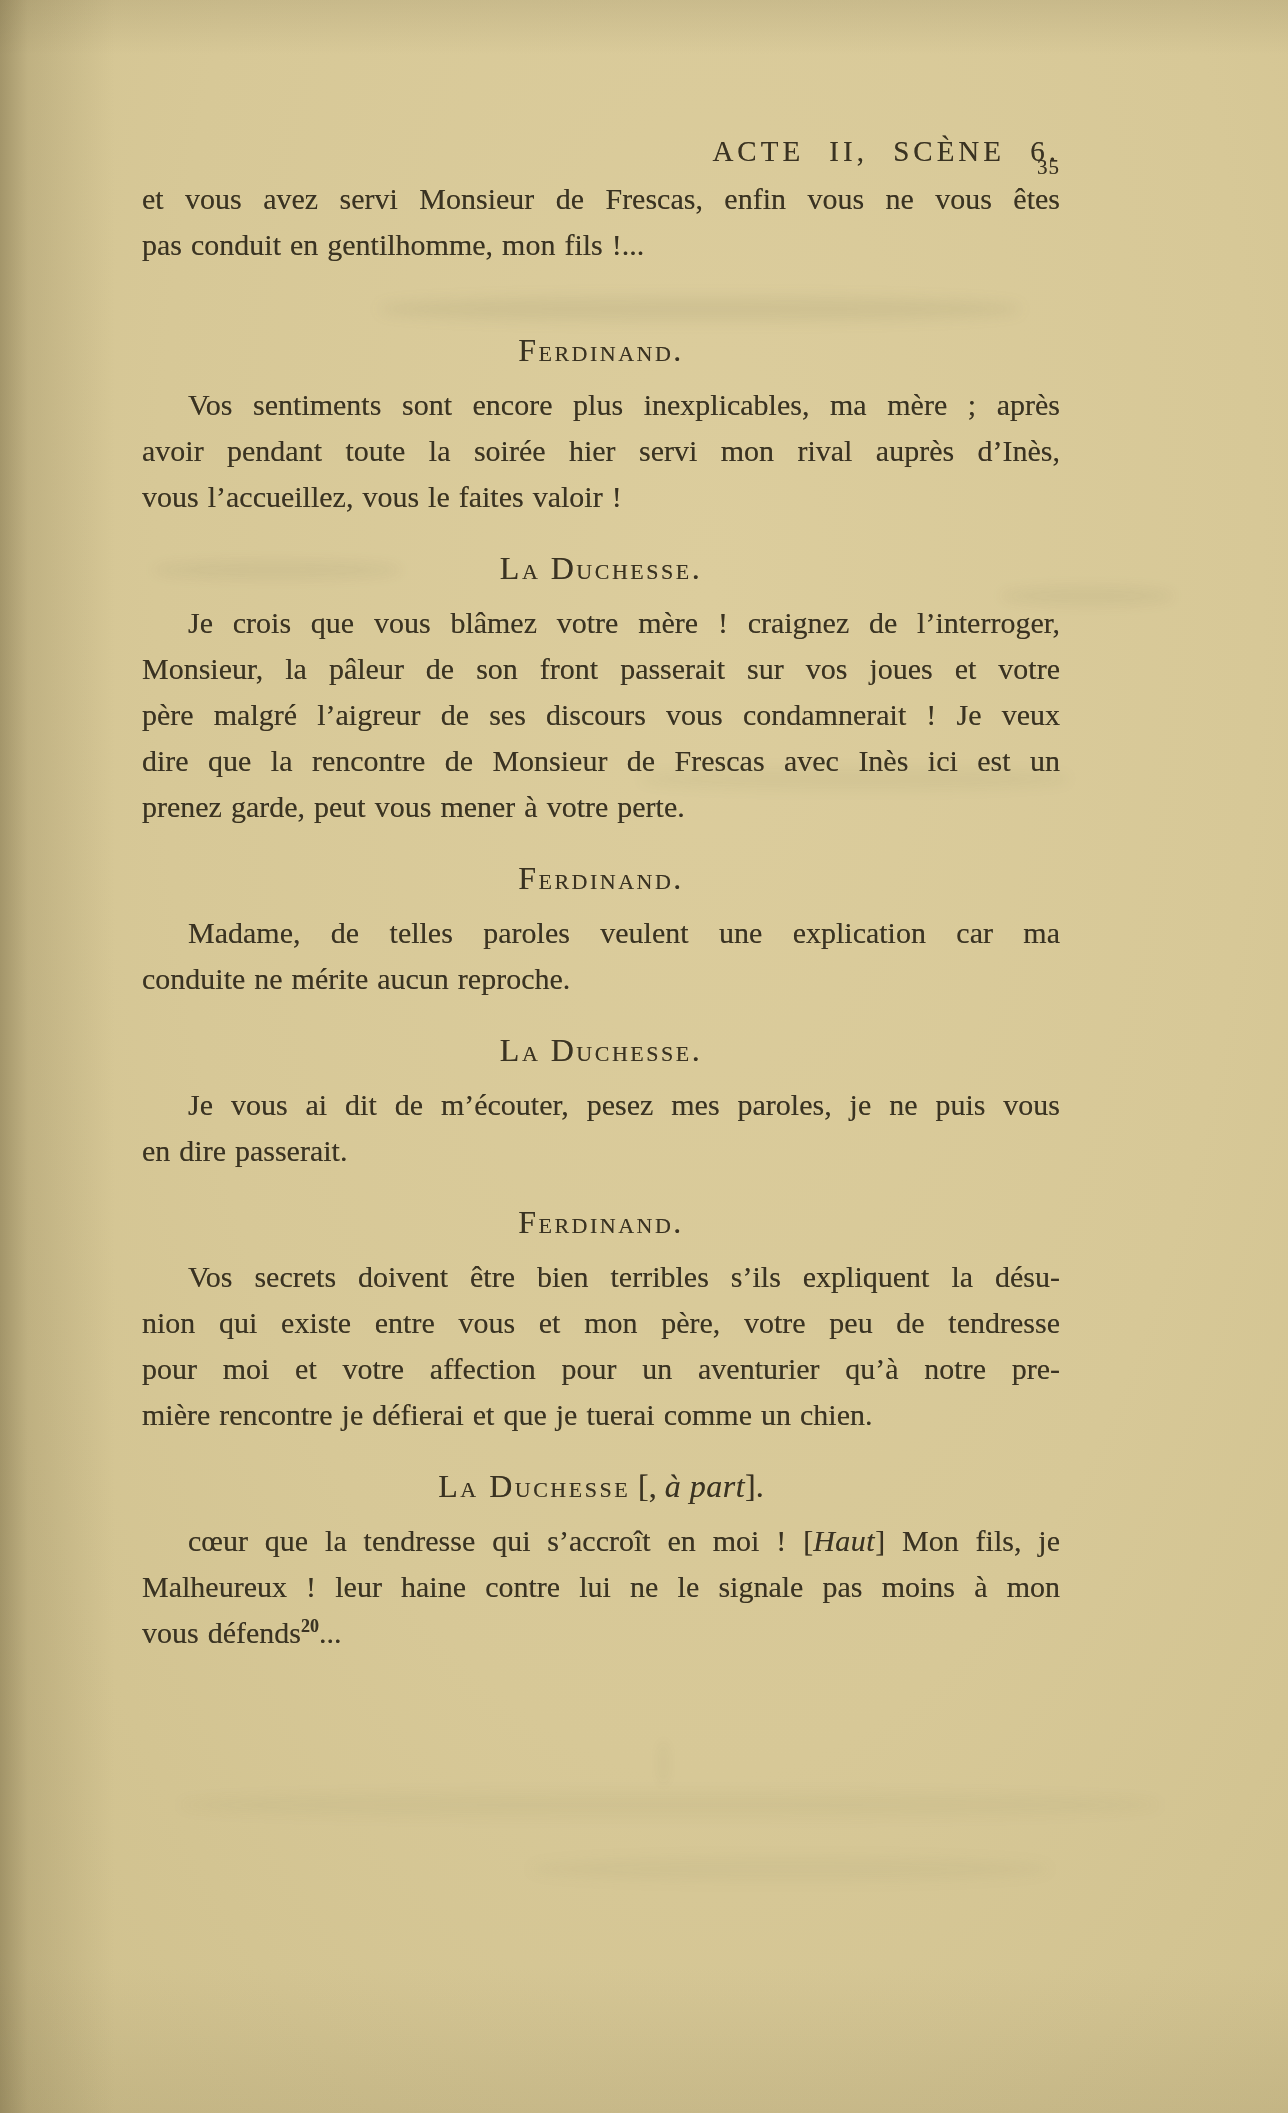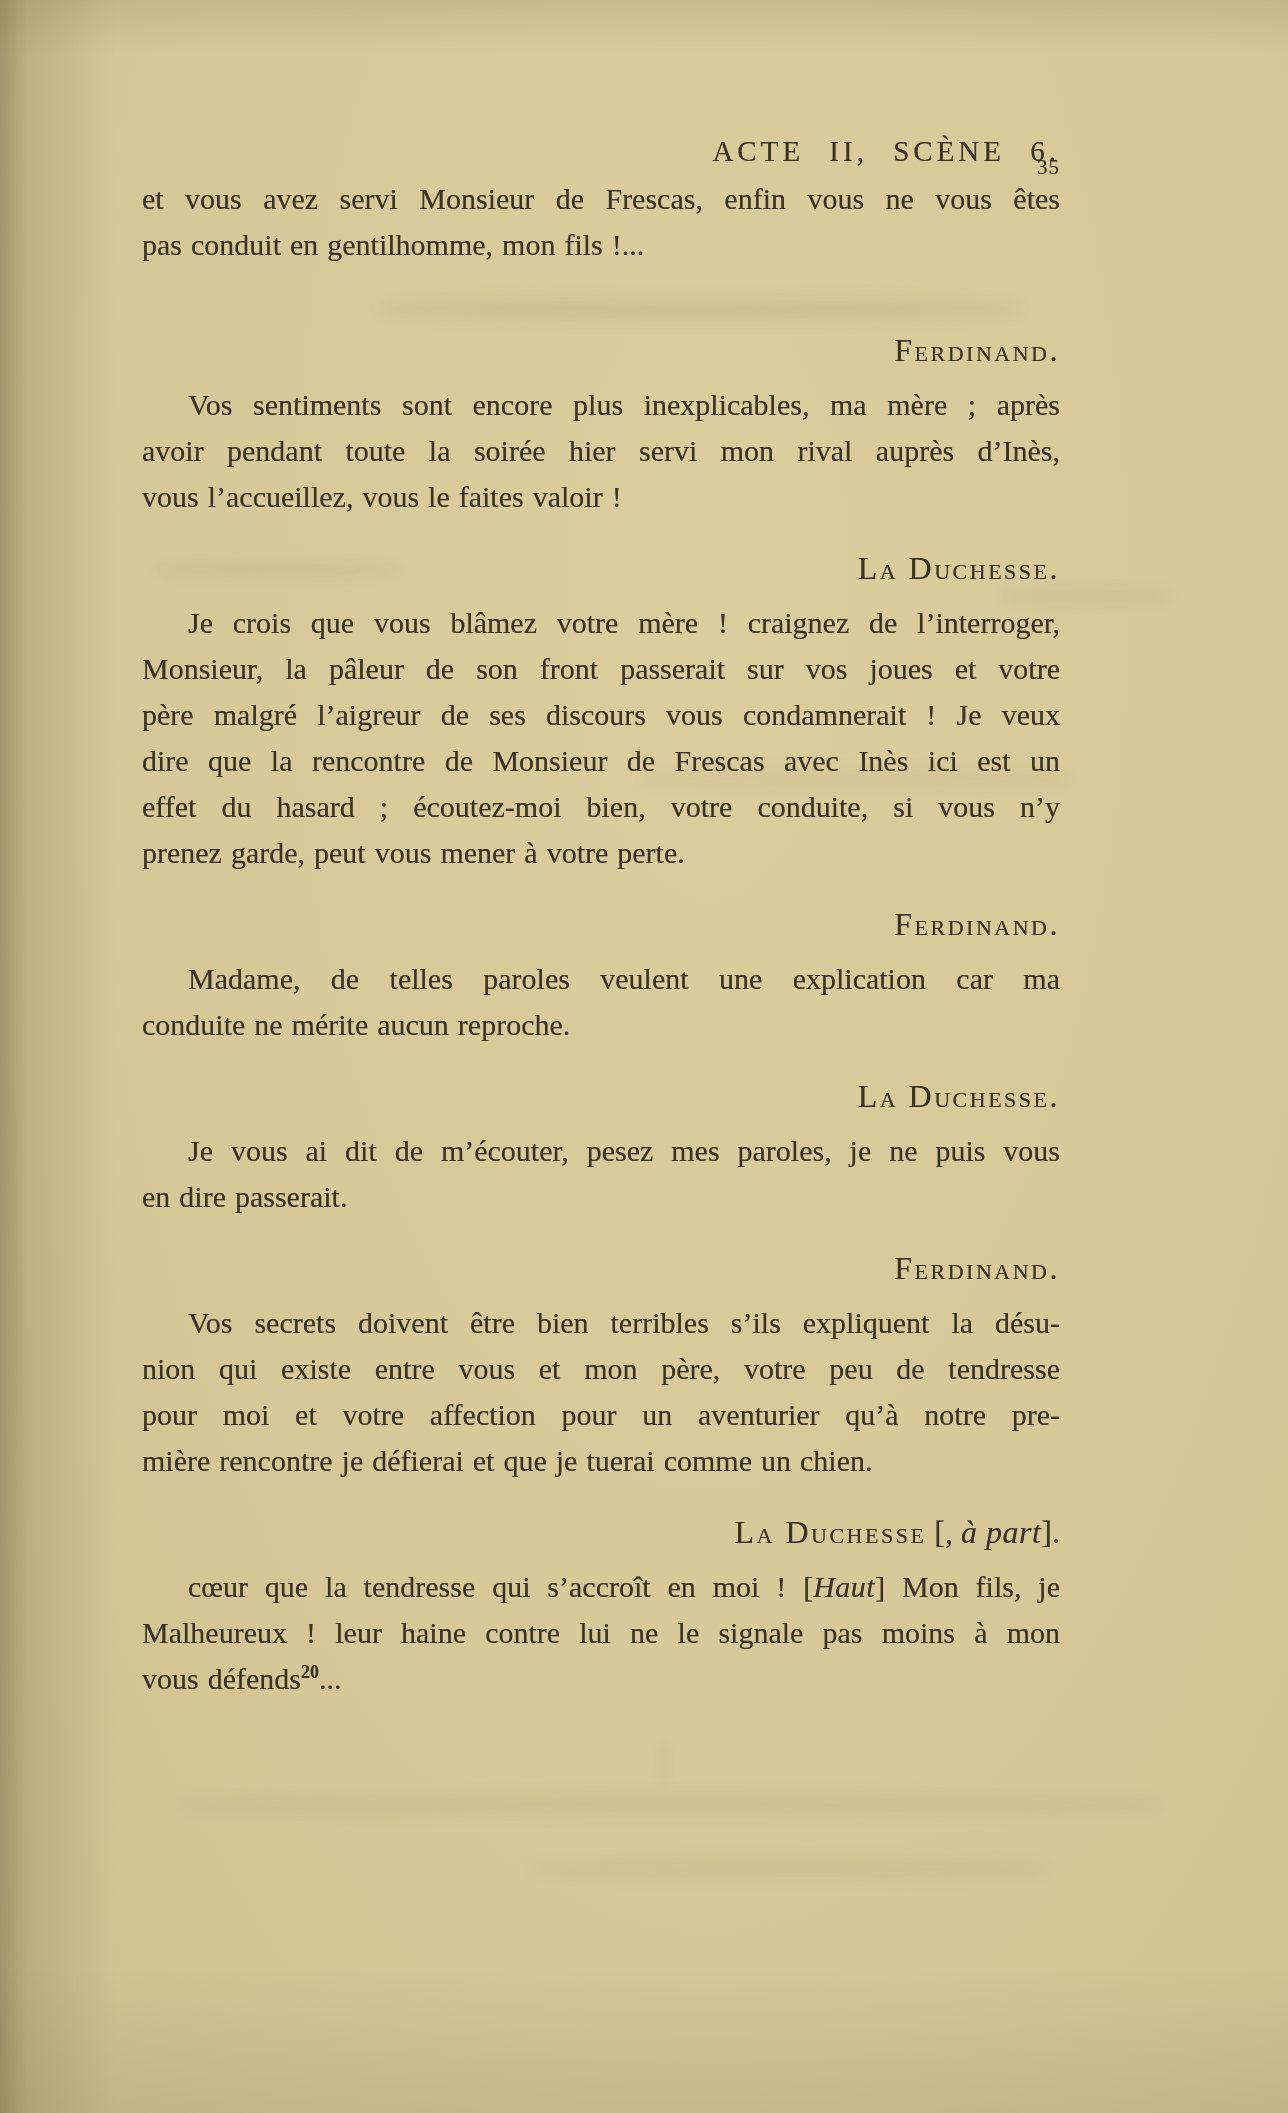--- a/index.html
+++ b/index.html
@@ -33,21 +33,21 @@
   .para{
     margin:0;font-size:30px;line-height:46px;
     word-spacing:1.5px;
   }
   .text-block > .para:first-child{margin-top:4px;}
   .line{display:block;text-align:justify;text-align-last:justify;}
   .line.last{text-align-last:left;}
   .para.indent .line:first-child{text-indent:46px;}
   .speaker{
     margin:26px 0 10px;
-    text-align:right;
+    text-align:center;
     font-size:32px;line-height:44px;
   }
   .text-block > .speaker:nth-child(2){margin-top:60px;}
   .sc{font-variant:small-caps;letter-spacing:2.5px;}
   .it{font-style:italic;letter-spacing:.5px;}
   .sup{vertical-align:super;font-size:60%;line-height:0;letter-spacing:0;font-weight:bold;}
   
   .ghost{position:absolute;background:rgba(108,110,72,.10);filter:blur(7px);border-radius:45%;}
   .g1{left:380px;top:297px;width:640px;height:24px;}
   .g2{left:152px;top:560px;width:250px;height:20px;opacity:.8;}
@@ -76,21 +76,20 @@
           <div class="line"><span class="">Vos sentiments sont encore plus inexplicables, ma mère ; après</span></div>
           <div class="line"><span class="">avoir pendant toute la soirée hier servi mon rival auprès d’Inès,</span></div>
           <div class="line last"><span class="">vous l’accueillez, vous le faites valoir !</span></div>
         </div>
         <div class="speaker"><span class="sc">La Duchesse.</span></div>
         <div class="para indent">
           <div class="line"><span class="">Je crois que vous blâmez votre mère ! craignez de l’interroger,</span></div>
           <div class="line"><span class="">Monsieur, la pâleur de son front passerait sur vos joues et votre</span></div>
           <div class="line"><span class="">père malgré l’aigreur de ses discours vous condamnerait ! Je veux</span></div>
           <div class="line"><span class="">dire que la rencontre de Monsieur de Frescas avec Inès ici est un</span></div>
-          <div class="line"><span class="">effet du hasard ; écoutez-moi bien, votre conduite, si vous n’y</span></div>
           <div class="line last"><span class="">prenez garde, peut vous mener à votre perte.</span></div>
         </div>
         <div class="speaker"><span class="sc">Ferdinand.</span></div>
         <div class="para indent">
           <div class="line"><span class="">Madame, de telles paroles veulent une explication car ma</span></div>
           <div class="line last"><span class="">conduite ne mérite aucun reproche.</span></div>
         </div>
         <div class="speaker"><span class="sc">La Duchesse.</span></div>
         <div class="para indent">
           <div class="line"><span class="">Je vous ai dit de m’écouter, pesez mes paroles, je ne puis vous</span></div>

